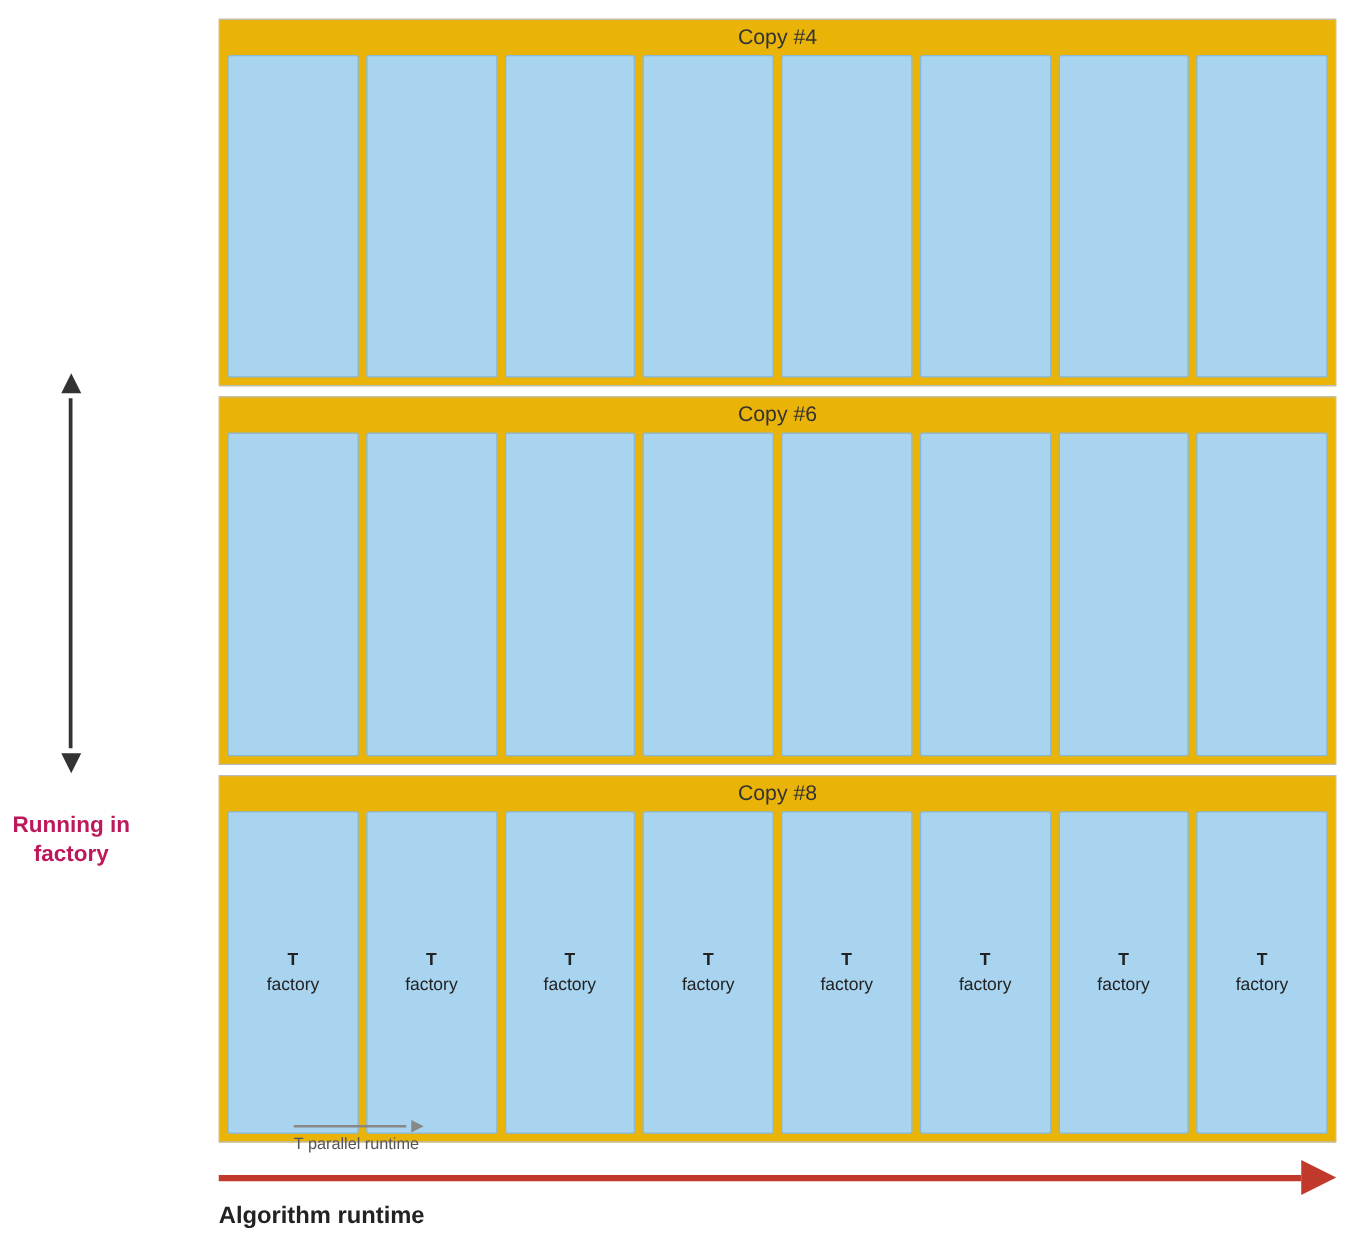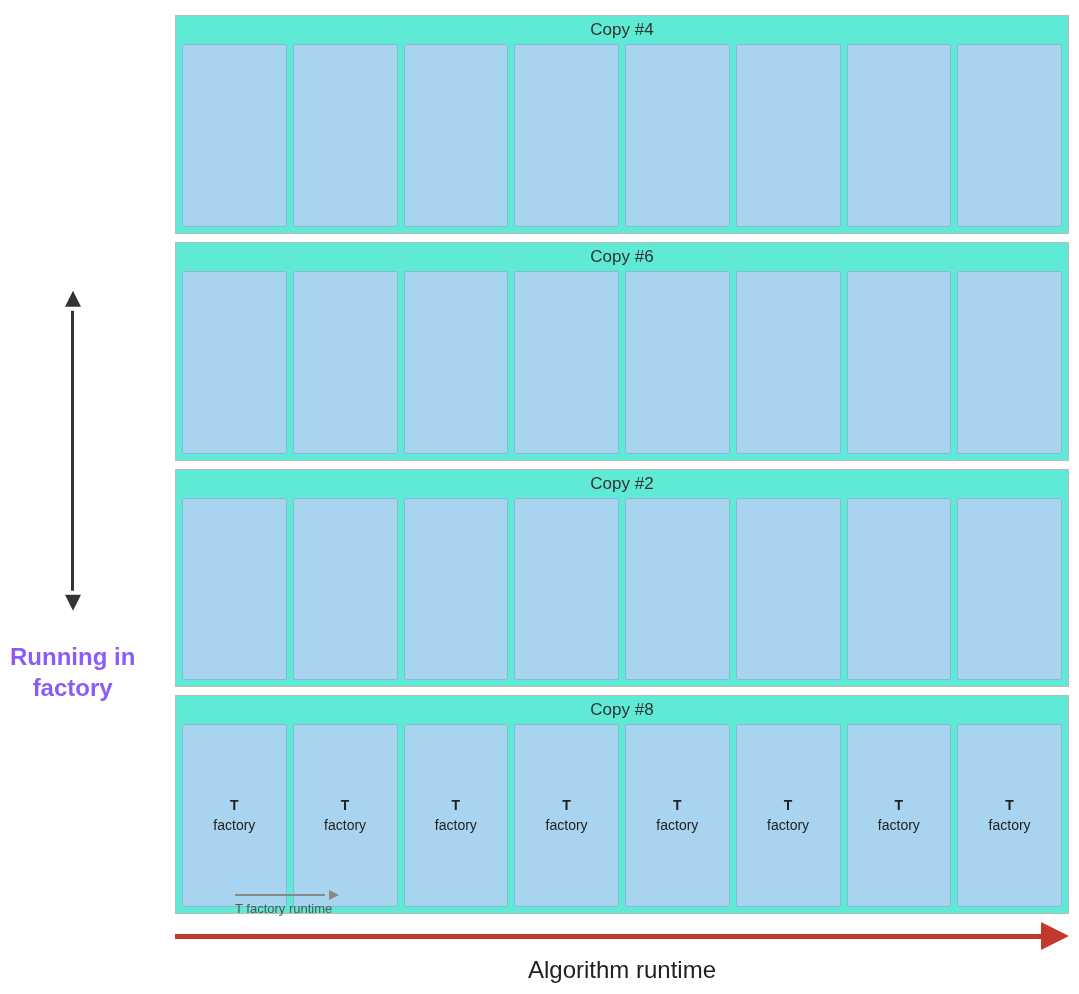--- a/index.html
+++ b/index.html
@@ -47,23 +47,23 @@
       border-right: 8px solid transparent;
       border-bottom: 16px solid #333;
     }
     .arrow-down {
       width: 0; height: 0;
       border-left: 8px solid transparent;
       border-right: 8px solid transparent;
       border-top: 16px solid #333;
     }
     .parallel-text {
-      font-size: 24px;
-      font-weight: bold;
-      color: #8b5cf6;
+      font-size: 18px;
+      font-weight: bold;
+      color: #be185d;
       text-align: center;
       line-height: 1.3;
       margin-top: 22px;
     }
 
     
     .main-content {
       position: absolute;
       left: 175px;
       top: 15px;
@@ -71,21 +71,21 @@
       bottom: 80px;
       display: flex;
       flex-direction: column;
       gap: 8px;
     }
 
     
     .copy-row {
       flex: 1;
       border: 1.5px solid #bbb;
-      background: #5eead4;
+      background: #eab308;
       display: flex;
       flex-direction: column;
       padding: 4px 6px 6px 6px;
     }
     .copy-title {
       font-size: 17px;
       color: #333;
       text-align: center;
       margin-bottom: 4px;
       font-weight: normal;
@@ -174,24 +174,23 @@
       height: 5px;
       background: #c0392b;
     }
     .algo-runtime-arrowhead {
       width: 0; height: 0;
       border-top: 14px solid transparent;
       border-bottom: 14px solid transparent;
       border-left: 28px solid #c0392b;
     }
     .algo-runtime-label {
-      font-size: 24px;
-      font-weight: normal;
+      font-size: 19px;
+      font-weight: bold;
       color: #222;
-      text-align: center;
       margin-top: 4px;
     }
   </style>
 </head>
 <body>
 
 <div class="diagram-container">
 
   <div class="parallel-label">
     <div class="arrow-vertical">
@@ -228,33 +227,20 @@
         <div class="factory-block"></div>
         <div class="factory-block"></div>
         <div class="factory-block"></div>
         <div class="factory-block"></div>
         <div class="factory-block"></div>
         <div class="factory-block"></div>
         <div class="factory-block"></div>
       </div>
     </div>
 
-    <div class="copy-row">
-      <div class="copy-title">Copy #2</div>
-      <div class="factory-blocks">
-        <div class="factory-block"></div>
-        <div class="factory-block"></div>
-        <div class="factory-block"></div>
-        <div class="factory-block"></div>
-        <div class="factory-block"></div>
-        <div class="factory-block"></div>
-        <div class="factory-block"></div>
-        <div class="factory-block"></div>
-      </div>
-    </div>
 
     <div class="copy-row">
       <div class="copy-title">Copy #8</div>
       <div class="factory-blocks">
         <div class="factory-block labeled">
           <span class="block-t">T</span>
           <span class="block-label">factory</span>
         </div>
         <div class="factory-block labeled">
           <span class="block-t">T</span>
@@ -288,21 +274,21 @@
     </div>
 
   </div>
 
   <div class="bottom-area">
     <div class="t-factory-runtime">
       <div class="t-runtime-arrow-row">
         <div class="t-runtime-line"></div>
         <div class="t-runtime-arrowhead"></div>
       </div>
-      <div class="t-runtime-label">T factory runtime</div>
+      <div class="t-runtime-label">T parallel runtime</div>
     </div>
     <div class="algo-runtime-row">
       <div class="algo-runtime-line"></div>
       <div class="algo-runtime-arrowhead"></div>
     </div>
     <div class="algo-runtime-label">Algorithm runtime</div>
   </div>
 
 </div>
 

